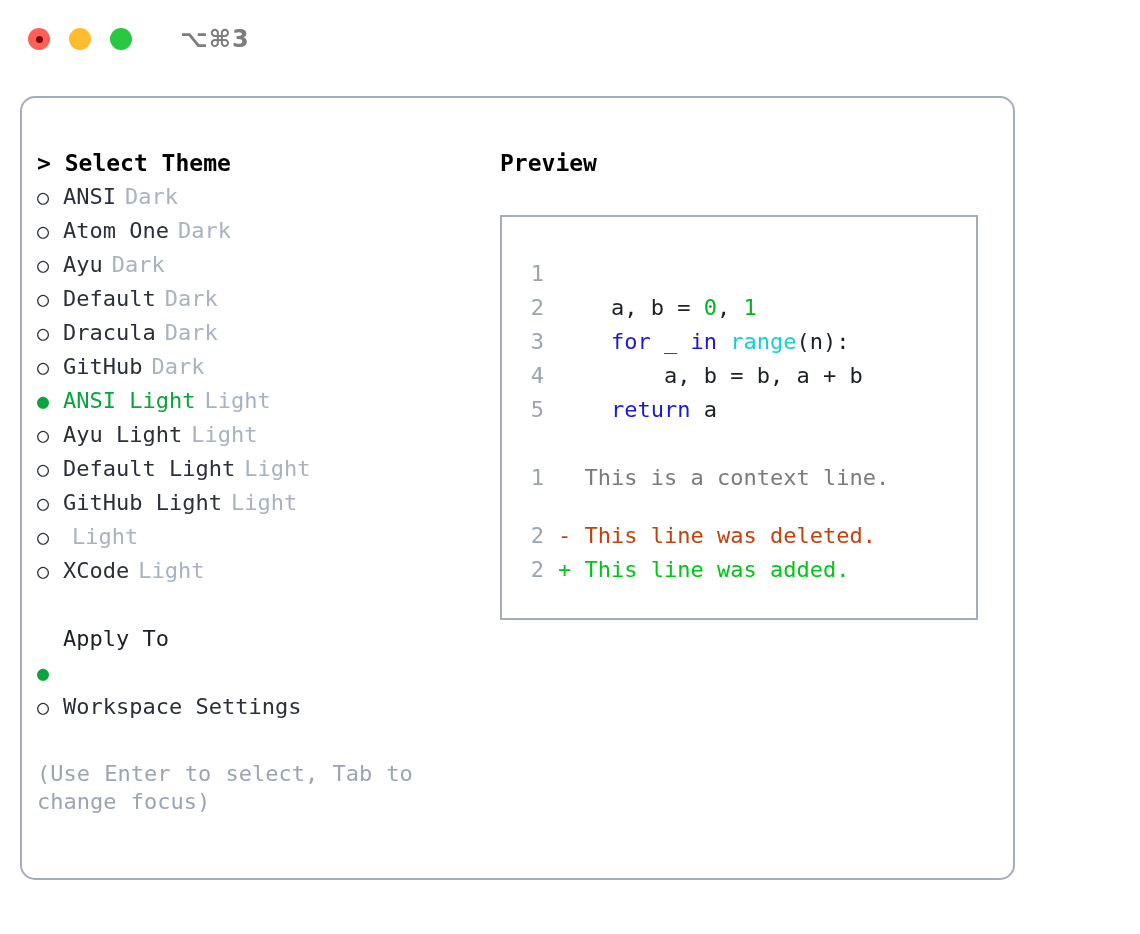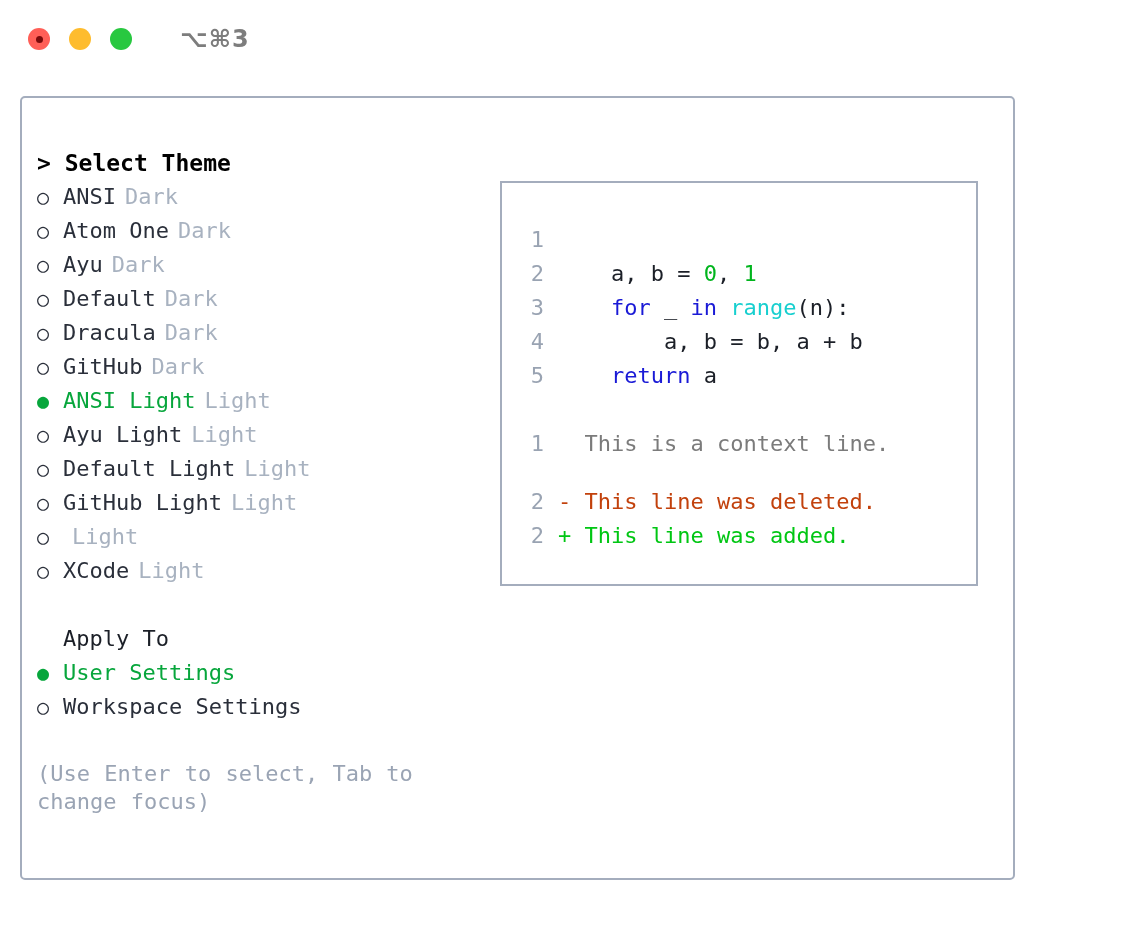--- a/index.html
+++ b/index.html
@@ -68,21 +68,21 @@
   }
 
   
   #main-panel {
     position: absolute;
     left: 20px;
     top: 96px;
     width: 995px;
     height: 784px;
     border: 2px solid #a4adbd;
-    border-radius: 5px;
+    border-radius: 15px;
     box-sizing: border-box;
     background: #ffffff;
   }
 
   
   #theme-column {
     position: absolute;
     left: 15px;
     top: 48px;
     width: 450px;
@@ -217,29 +217,30 @@
           <div class="option-row"><span class="radio-glyph">○</span><span class="option-label">Ayu Light</span><span class="option-category">Light</span></div>
           <div class="option-row"><span class="radio-glyph">○</span><span class="option-label">Default Light</span><span class="option-category">Light</span></div>
           <div class="option-row"><span class="radio-glyph">○</span><span class="option-label">GitHub Light</span><span class="option-category">Light</span></div>
           <div class="option-row"><span class="radio-glyph">○</span><span class="option-category">Light</span></div>
           <div class="option-row"><span class="radio-glyph">○</span><span class="option-label">XCode</span><span class="option-category">Light</span></div>
         </div>
 
       <div id="apply-section">
         <div class="apply-header">Apply To</div>
         <div id="apply-list">
-            <div class="option-row selected"><span class="radio-glyph">●</span><span class="option-label">User Settings</span></div>
+            <div class="option-row selected"><span class="radio-glyph">●</span></div>
             <div class="option-row"><span class="radio-glyph">○</span><span class="option-label">Workspace Settings</span></div>
           </div>
       </div>
 
       <div id="hint-text">(Use Enter to select, Tab to change focus)</div>
     </div>
 
     <div id="preview-column">
+      <div id="preview-title">Preview</div>
       <div id="preview-box">
         <div id="code-block">
             <div class="code-line"><span class="lineno">1</span></div>
             <div class="code-line"><span class="lineno">2</span><span class="code-text"><span class="tok-plain">    a, b = </span><span class="tok-num">0</span><span class="tok-plain">, </span><span class="tok-num">1</span></span></div>
             <div class="code-line"><span class="lineno">3</span><span class="code-text"><span class="tok-plain">    </span><span class="tok-kw">for</span><span class="tok-plain"> _ </span><span class="tok-kw">in</span><span class="tok-plain"> </span><span class="tok-fn">range</span><span class="tok-plain">(n):</span></span></div>
             <div class="code-line"><span class="lineno">4</span><span class="code-text"><span class="tok-plain">        a, b = b, a + b</span></span></div>
             <div class="code-line"><span class="lineno">5</span><span class="code-text"><span class="tok-plain">    </span><span class="tok-kw">return</span><span class="tok-plain"> a</span></span></div>
           </div>
         <div class="diff-gap"></div>
         <div id="diff-block">

